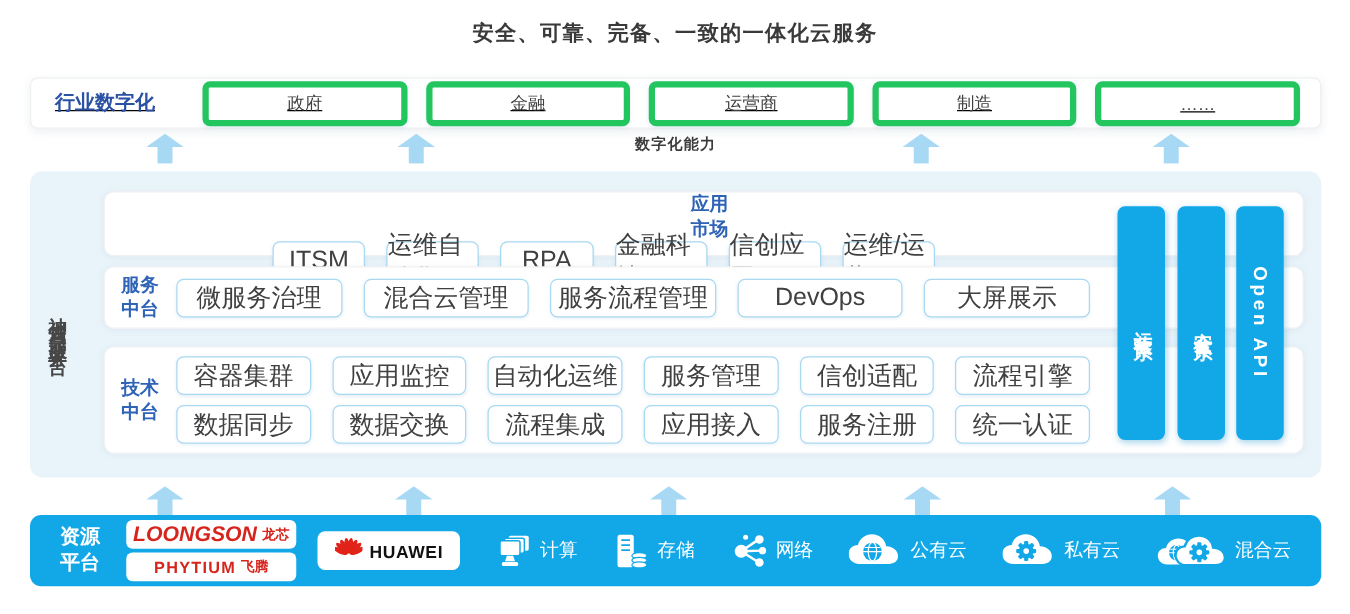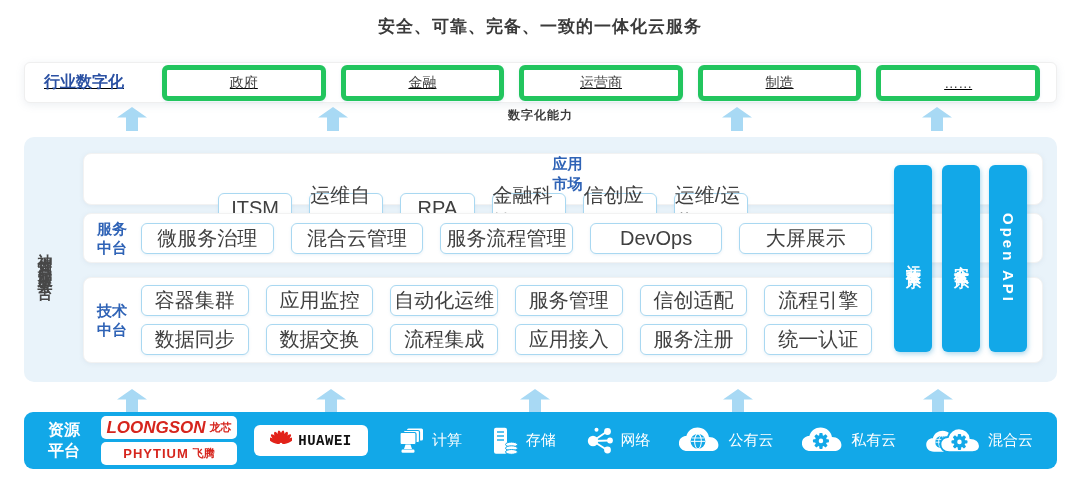--- a/index.html
+++ b/index.html
@@ -80,21 +80,21 @@
   .chip-stack { display:flex; flex-direction:column; gap:3px; width:136px; flex:none; }
   .chip {
     background:#fff; border-radius:5px; height:23px;
     display:flex; align-items:center; justify-content:center; gap:4px;
   }
   .loongson-latin { color:#d6251d; font-style:italic; font-weight:800; font-size:17px; }
   .phytium-latin { color:#d6251d; font-weight:700; font-size:13px; letter-spacing:1px; }
   .logo-cn { color:#d6251d; font-weight:700; font-size:11px; }
   .huawei-chip {
     background:#fff; border-radius:6px; width:114px; height:31px; flex:none;
-    display:flex; align-items:center; justify-content:center; gap:6px;font-family:Liberation Mono, monospace;
+    display:flex; align-items:center; justify-content:center; gap:6px;
   }
   .huawei-latin { font-weight:bold; font-size:14px; color:#111; letter-spacing:.5px; }
   .resources { flex:1; display:flex; align-items:center; justify-content:space-between; padding:0 4px 0 12px;text-align:right; }
   .res-item { display:flex; align-items:center; gap:7px; color:#fff; font-size:15px; white-space:nowrap; }
   .res-item svg { display:block; }
 </style>
 </head>
 <body>
 
 <div class="canvas">

